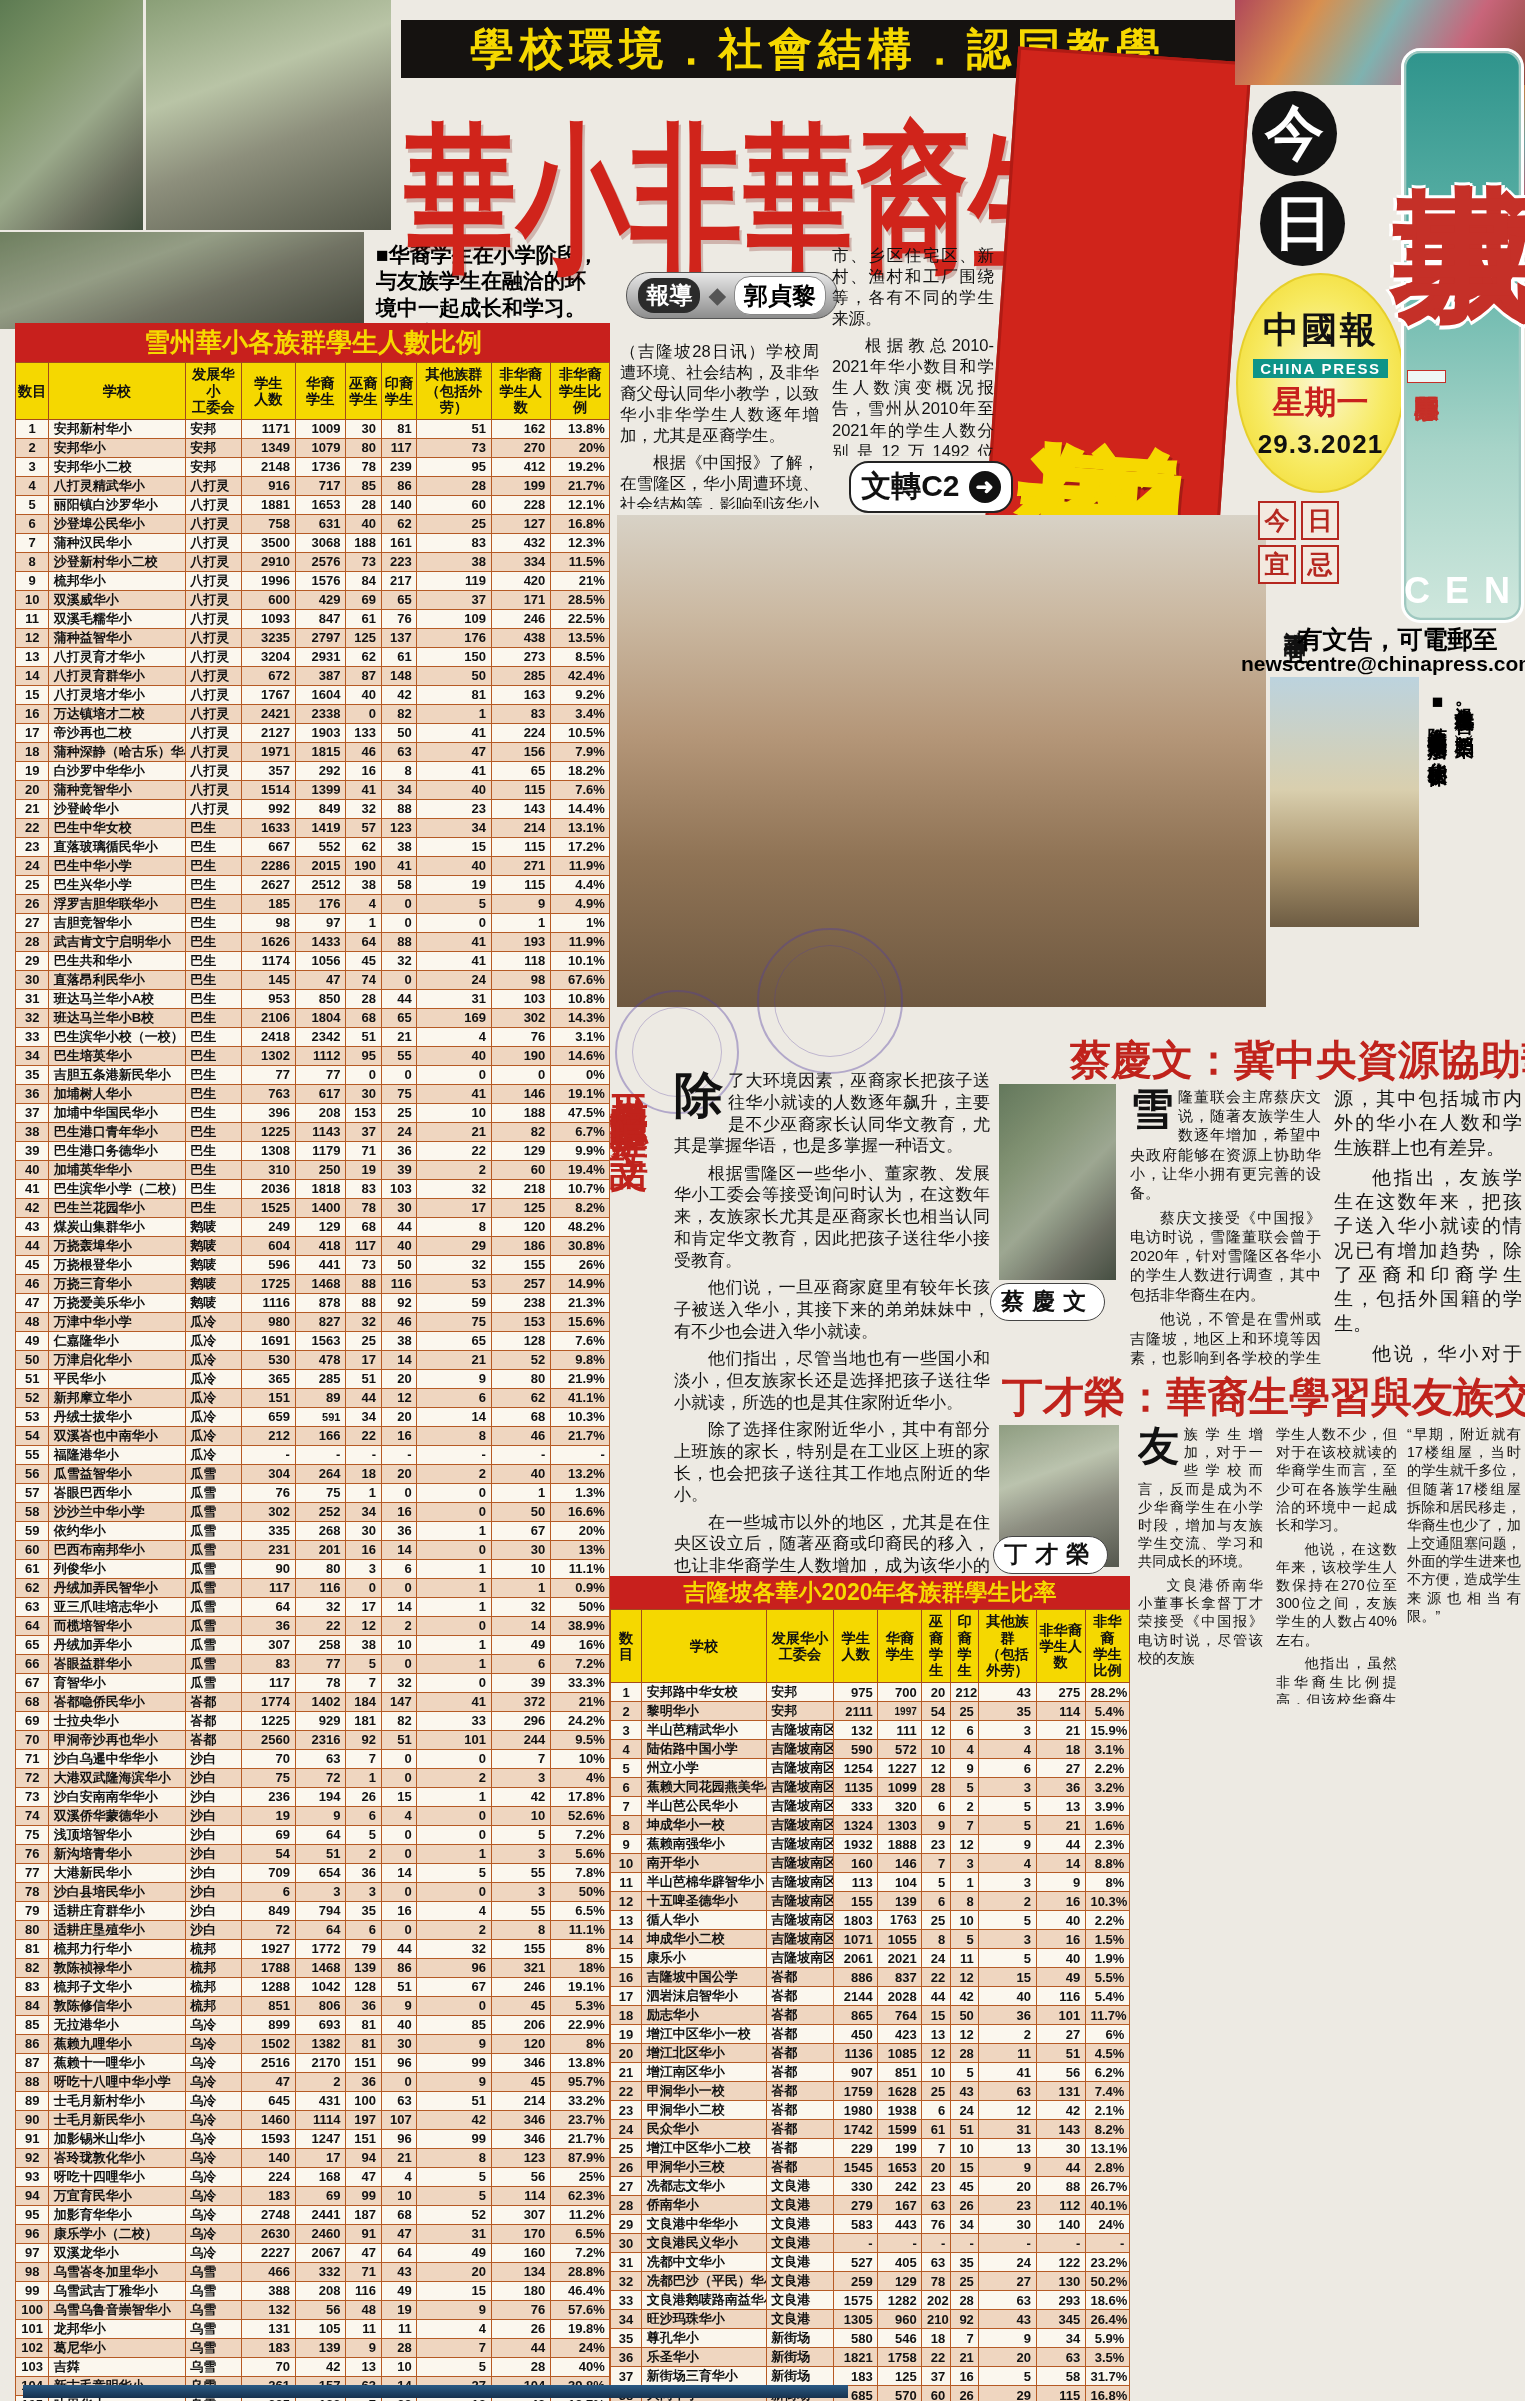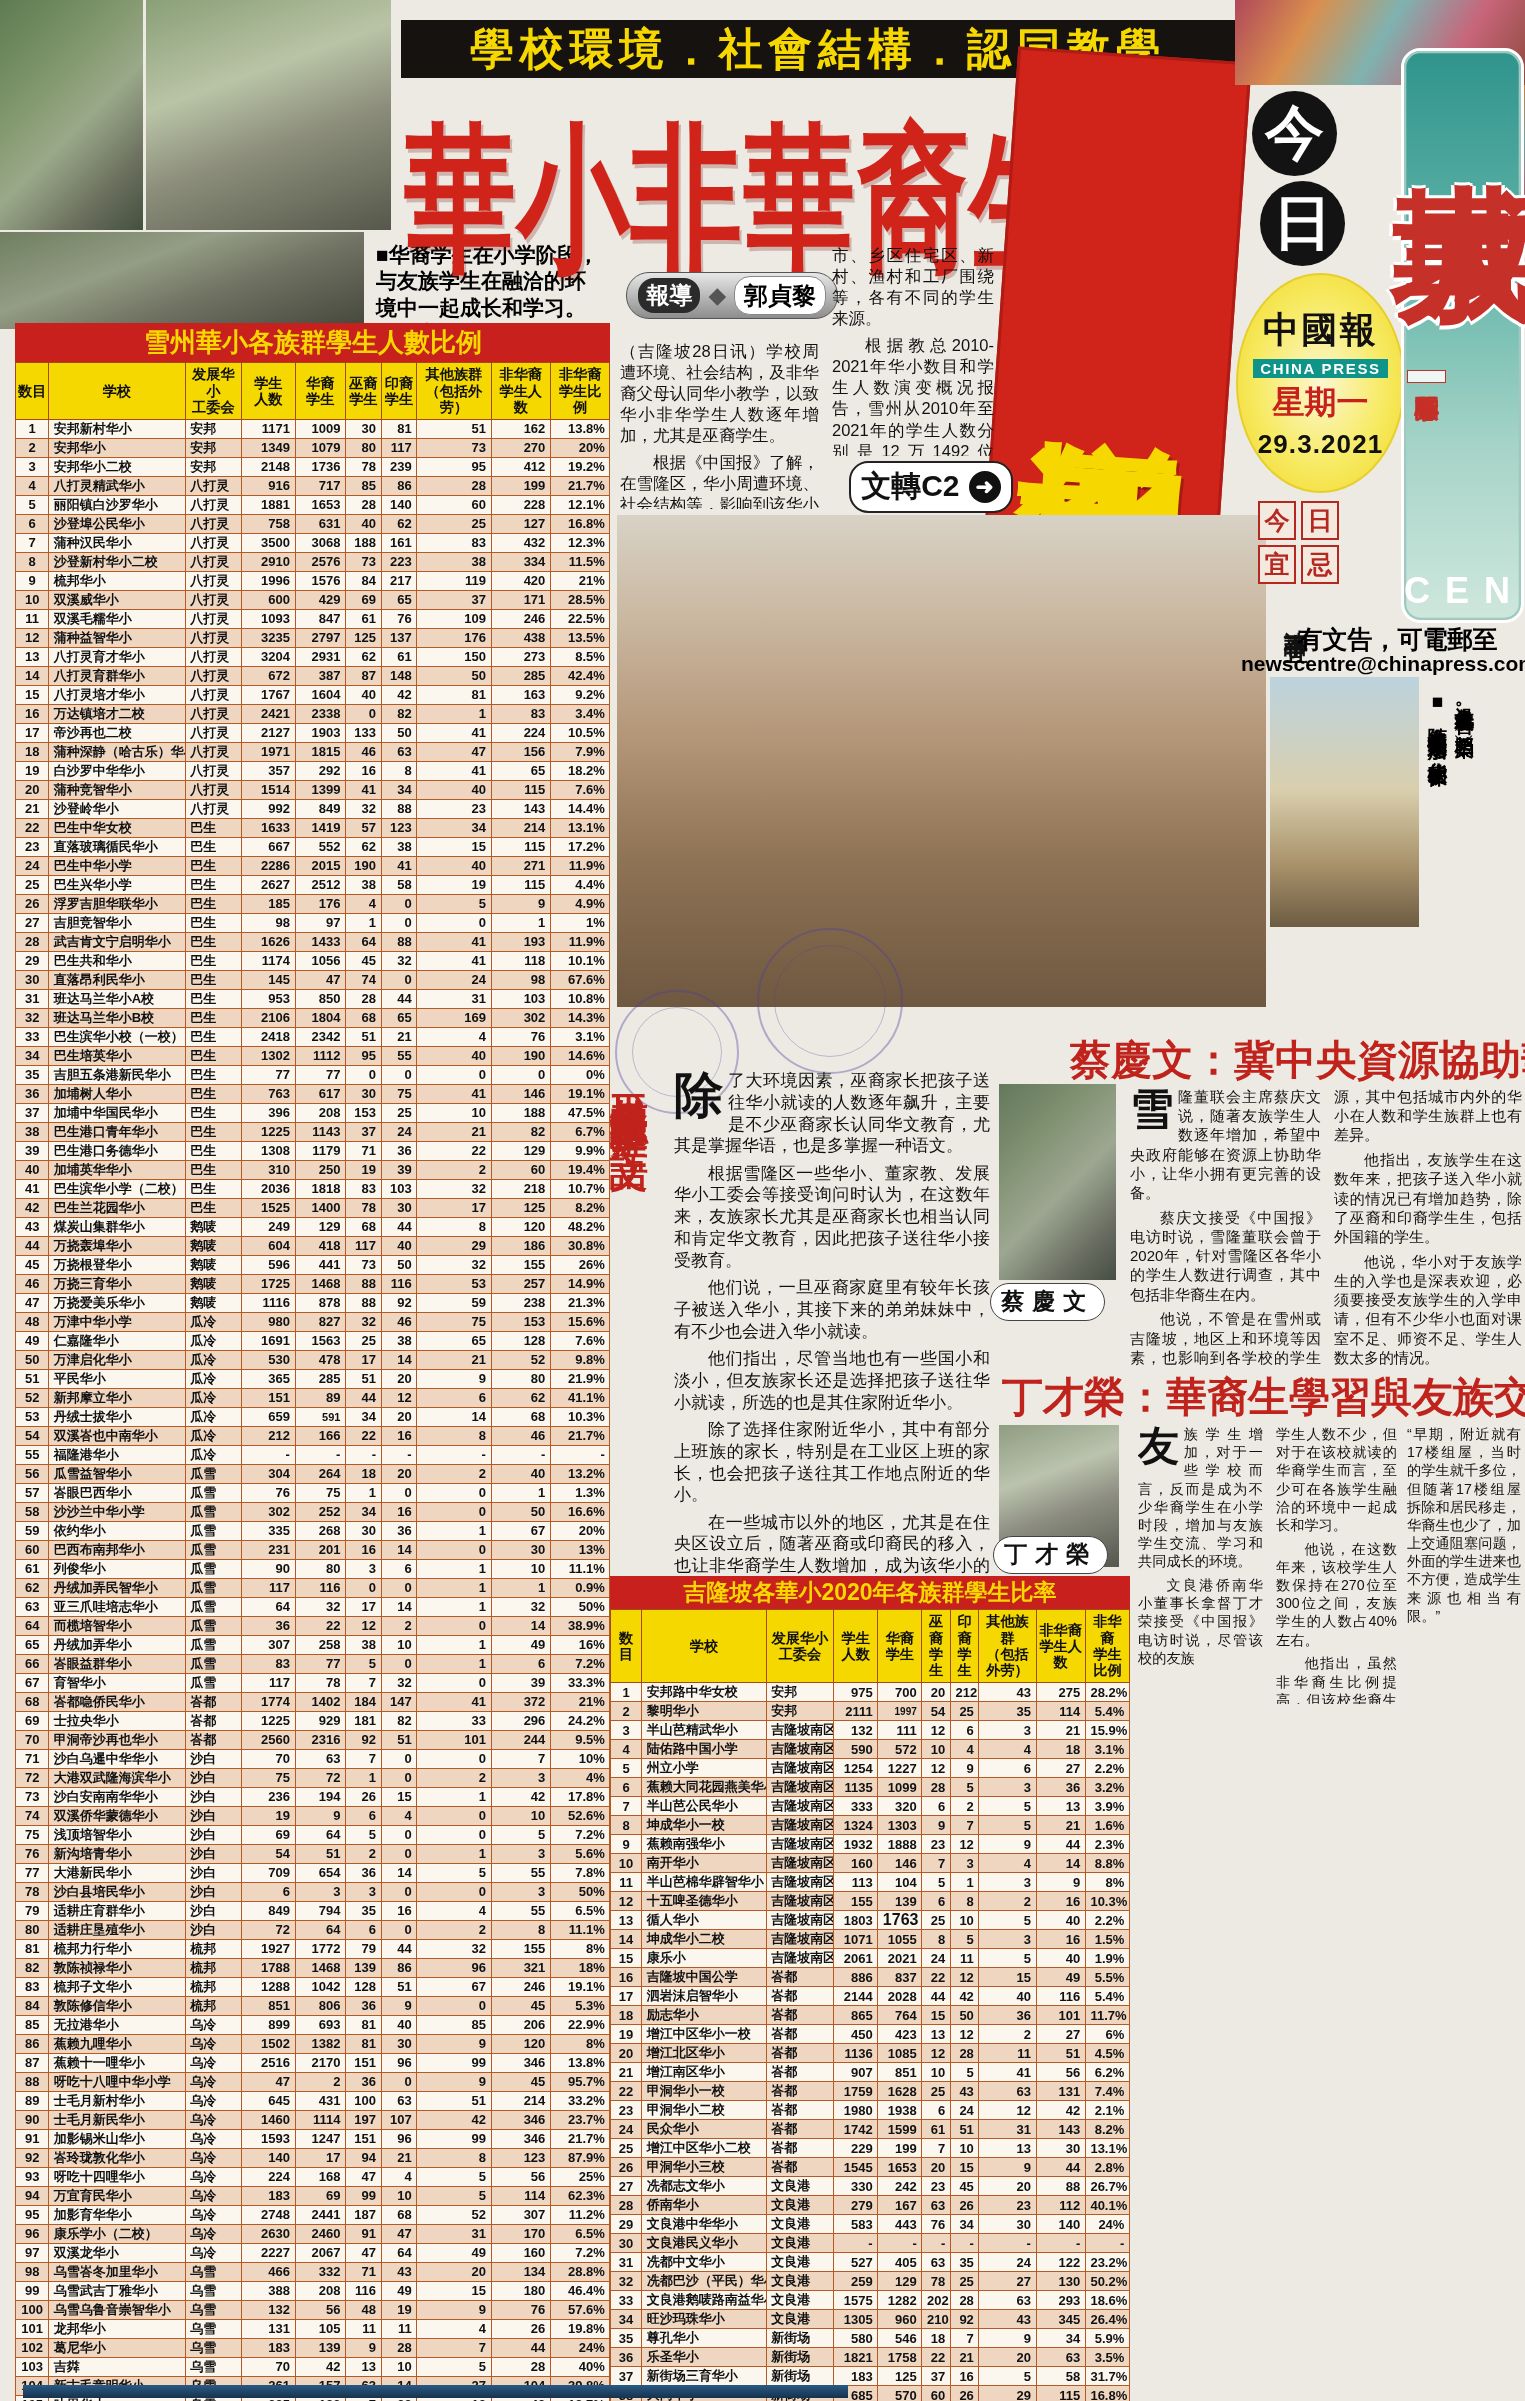--- a/index.html
+++ b/index.html
@@ -170,21 +170,21 @@
     </div>
 
   <div class="abs secTitleRed" style="left:1070px;top:1033px;font-size:41px;">蔡慶文：冀中央資源協助華小</div>
   <div class="abs photo" style="left:999px;top:1084px;width:117px;height:196px;filter:saturate(.7);"></div>
   <div class="abs nameTag" style="left:990px;top:1283px;">蔡慶文</div>
   <div class="abs colTxt drop" style="left:1130px;top:1087px;width:191px;height:279px;font-size:15px;">
       <p>雪隆董联会主席蔡庆文说，随著友族学生人数逐年增加，希望中央政府能够在资源上协助华小，让华小拥有更完善的设备。</p>
       <p>蔡庆文接受《中国报》电访时说，雪隆董联会曾于2020年，针对雪隆区各华小的学生人数进行调查，其中包括非华裔生在内。</p>
       <p>他说，不管是在雪州或吉隆坡，地区上和环境等因素，也影响到各学校的学生来</p>
     </div>
-  <div class="abs colTxt" style="left:1334px;top:1087px;width:188px;height:279px;font-size:15px;">
+  <div class="abs colTxt" style="left:1334px;top:1087px;width:188px;height:279px;font-size:19px;">
       <p>源，其中包括城市内外的华小在人数和学生族群上也有差异。</p>
       <p>他指出，友族学生在这数年来，把孩子送入华小就读的情况已有增加趋势，除了巫裔和印裔学生生，包括外国籍的学生。</p>
       <p>他说，华小对于友族学生的入学也是深表欢迎，必须要接受友族学生的入学申请，但有不少华小也面对课室不足、师资不足、学生人数太多的情况。</p>
     </div>
 
   <div class="abs secTitleRed" style="left:1002px;top:1370px;font-size:41px;">丁才榮：華裔生學習與友族交流</div>
   <div class="abs photo2" style="left:999px;top:1425px;width:120px;height:142px;filter:saturate(.7);"></div>
   <div class="abs nameTag" style="left:993px;top:1536px;">丁才榮</div>
   <div class="abs colTxt drop" style="left:1138px;top:1425px;width:125px;height:279px;font-size:14.2px;">
       <p>友族学生增加，对于一些学校而言，反而是成为不少华裔学生在小学时段，增加与友族学生交流、学习和共同成长的环境。</p>
@@ -1693,21 +1693,21 @@
             <td class="num" style="font-size: 13px;">8</td>
             <td class="num" style="font-size: 13px;">2</td>
             <td class="num" style="font-size: 13px;">16</td>
             <td class="num" style="font-size: 13px;">10.3%</td>
           </tr>
           <tr>
             <td class="ctr" style="font-size: 13px;">13</td>
             <td class="sch" style="font-size: 13px;">循人华小</td>
             <td class="sch" style="font-size: 13px;">吉隆坡南区</td>
             <td class="num" style="font-size: 13px;">1803</td>
-            <td class="num" style="font-size: 16px; text-align: right;">1763</td>
+            <td class="num" style="font-size: 12px; text-align: right;">1763</td>
             <td class="num" style="font-size: 13px;">25</td>
             <td class="num" style="font-size: 13px;">10</td>
             <td class="num" style="font-size: 13px;">5</td>
             <td class="num" style="font-size: 13px;">40</td>
             <td class="num" style="font-size: 13px;">2.2%</td>
           </tr>
           <tr>
             <td class="ctr" style="font-size: 13px;">14</td>
             <td class="sch" style="font-size: 13px;">坤成华小二校</td>
             <td class="sch" style="font-size: 13px;">吉隆坡南区</td>

